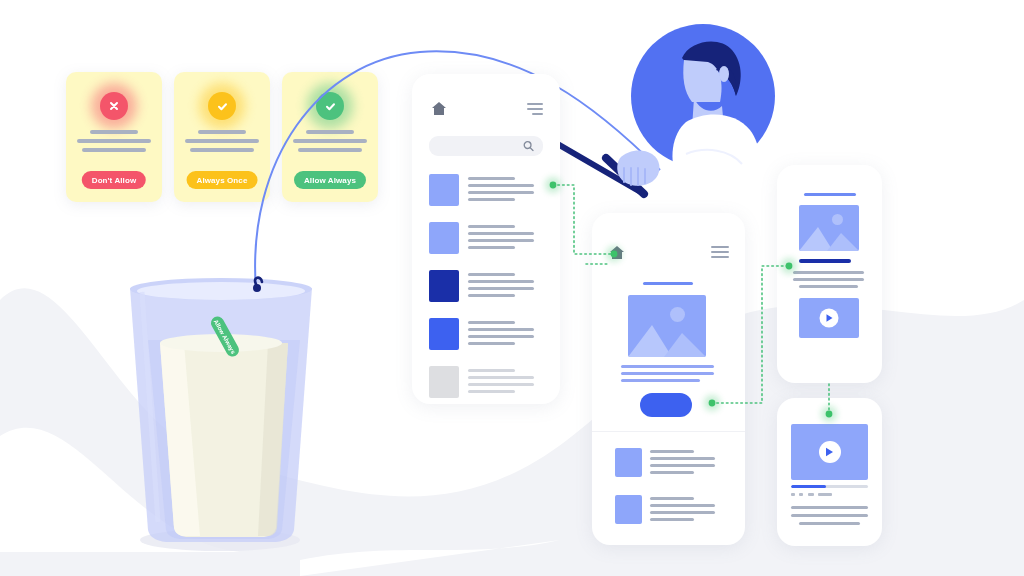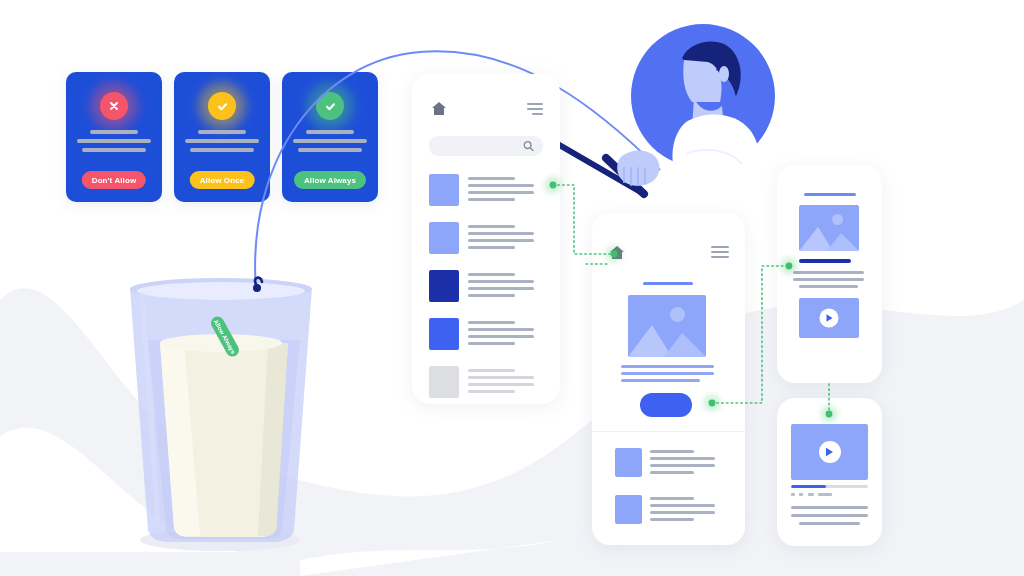--- a/index.html
+++ b/index.html
@@ -15,21 +15,21 @@
   .bg-wave{position:absolute;left:0;top:0;width:1024px;height:576px;}
 
   
   .abs{position:absolute;}
   .line{background:#A9B1C2;border-radius:2px;}
   .bline{background:#93A6F5;border-radius:2px;}
 
   
   .card{
     position:absolute;top:72px;width:96px;height:130px;
-    background:#1d4ed8;border-radius:10px;
+    background:#fef9c3;border-radius:10px;
     box-shadow:0 3px 14px rgba(120,130,160,.13);
   }
   .card-icon-wrap{position:absolute;left:50%;top:20px;transform:translateX(-50%);
     width:28px;height:28px;}
   .glow{position:absolute;left:50%;top:50%;transform:translate(-50%,-50%);
     width:46px;height:46px;border-radius:50%;filter:blur(6px);opacity:.45;}
   .card-icon{position:absolute;left:0;top:0;width:28px;height:28px;border-radius:50%;
     display:flex;align-items:center;justify-content:center;}
   .card-icon svg{display:block;}
   .card-lines{position:absolute;left:11px;top:58px;width:74px;}
@@ -128,21 +128,21 @@
         <svg width="13" height="13" viewBox="0 0 13 13">
           <path d="M3 6.8 L5.4 9.2 L10 4.2" stroke="#fff" stroke-width="2" fill="none" stroke-linecap="round" stroke-linejoin="round"></path>
         </svg>
       </div>
     </div>
     <div class="card-lines">
       <div class="l l1"></div>
         <div class="l l2"></div>
         <div class="l l3"></div>
     </div>
-    <div class="card-btn" style="background:#FCC21B;">Allow Once</div>
+    <div class="card-btn" style="background:#FCC21B;">Always Once</div>
   </div>
 
   <div class="card" style="left:282px;">
     <div class="card-icon-wrap">
       <div class="glow" style="background:#4CC27E;"></div>
       <div class="card-icon" style="background:#4CC27E;">
         <svg width="13" height="13" viewBox="0 0 13 13">
           <path d="M3 6.8 L5.4 9.2 L10 4.2" stroke="#fff" stroke-width="2" fill="none" stroke-linecap="round" stroke-linejoin="round"></path>
         </svg>
       </div>

